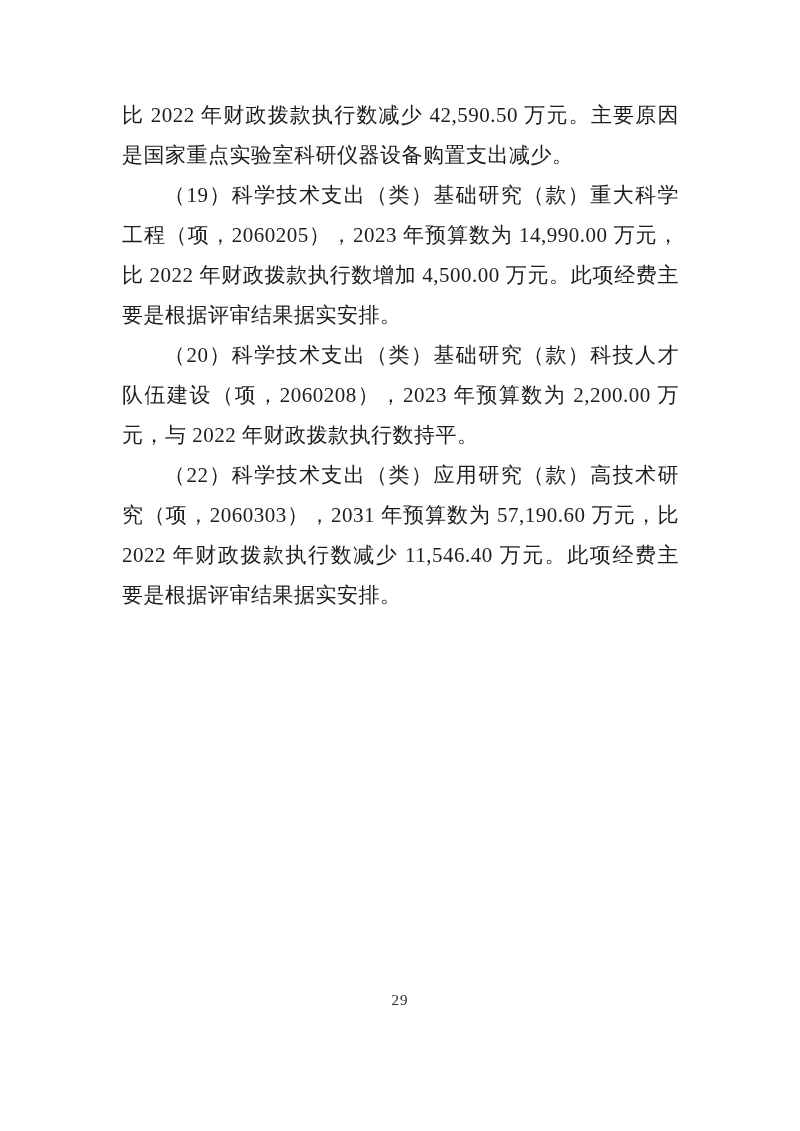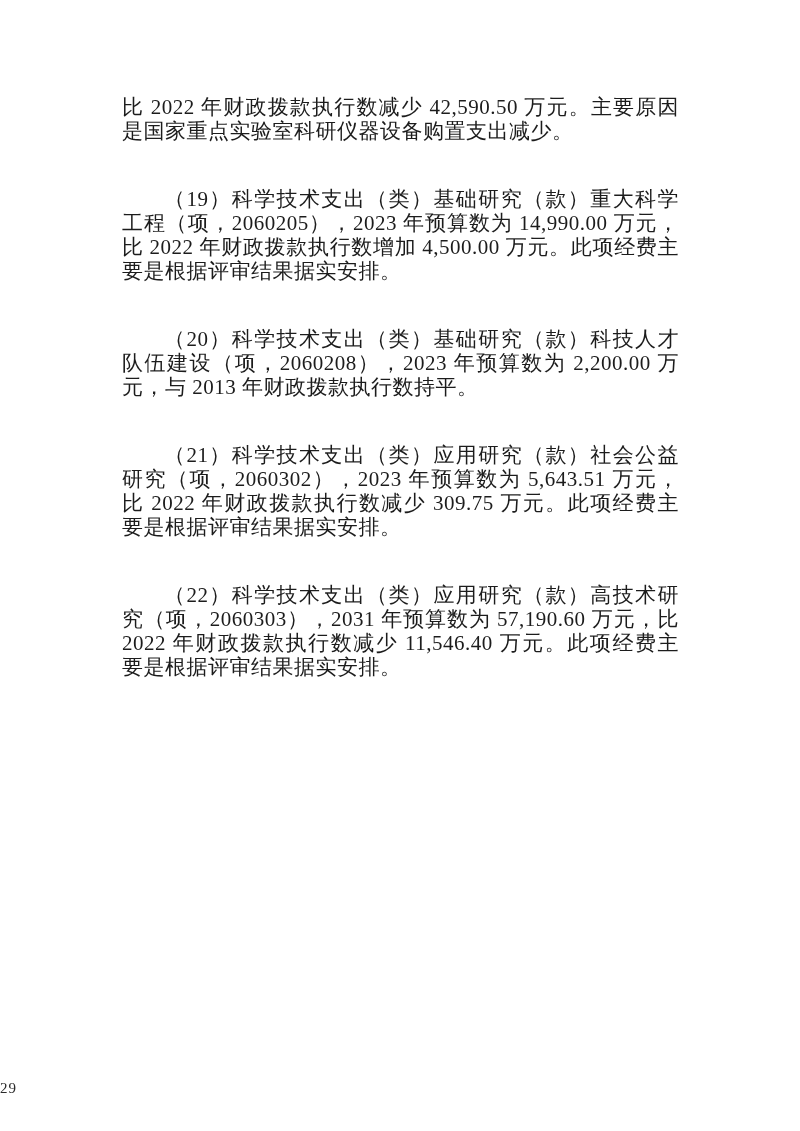--- a/index.html
+++ b/index.html
@@ -15,49 +15,47 @@
     overflow: hidden;
     font-family: "Liberation Serif", "DejaVu Serif", serif;
     color: #1c1c1c;
   }
   .content {
     position: absolute;
     left: 122px;
     top: 95px;
     width: 557px;
     font-size: 21px;
-    line-height: 24px;
+    line-height: 40px;
     text-align: justify;
     text-justify: inter-character;
     letter-spacing: 0.5px;
   }
   .content p {
     margin: 0;
     padding: 0;
   }
   .content p.indent {
     text-indent: 2em;
-    margin-top: 44px;
   }
   .page-number {
     position: absolute;
-    top: 1080px;
+    top: 992px;
     left: 0;
     width: 100%;
-    text-align: left;
+    text-align: center;
     font-size: 15px;
     letter-spacing: 1px;
     color: #2a2a2a;
   }
 </style>
 </head>
 <body>
 
 <div class="page">
   <div class="content">
     <p class="para">比 2022 年财政拨款执行数减少 42,590.50 万元。主要原因是国家重点实验室科研仪器设备购置支出减少。</p>
     <p class="para indent">（19）科学技术支出（类）基础研究（款）重大科学工程（项，2060205），2023 年预算数为 14,990.00 万元，比 2022 年财政拨款执行数增加 4,500.00 万元。此项经费主要是根据评审结果据实安排。</p>
-    <p class="para indent">（20）科学技术支出（类）基础研究（款）科技人才队伍建设（项，2060208），2023 年预算数为 2,200.00 万元，与 2013 年财政拨款执行数持平。</p>
-    <p class="para indent">（21）科学技术支出（类）应用研究（款）社会公益研究（项，2060302），2023 年预算数为 5,643.51 万元，比 2022 年财政拨款执行数减少 309.75 万元。此项经费主要是根据评审结果据实安排。</p>
+    <p class="para indent">（20）科学技术支出（类）基础研究（款）科技人才队伍建设（项，2060208），2023 年预算数为 2,200.00 万元，与 2022 年财政拨款执行数持平。</p>
     <p class="para indent">（22）科学技术支出（类）应用研究（款）高技术研究（项，2060303），2031 年预算数为 57,190.60 万元，比 2022 年财政拨款执行数减少 11,546.40 万元。此项经费主要是根据评审结果据实安排。</p>
   </div>
   <div class="page-number">29</div>
 </div>
 
 </body></html>

